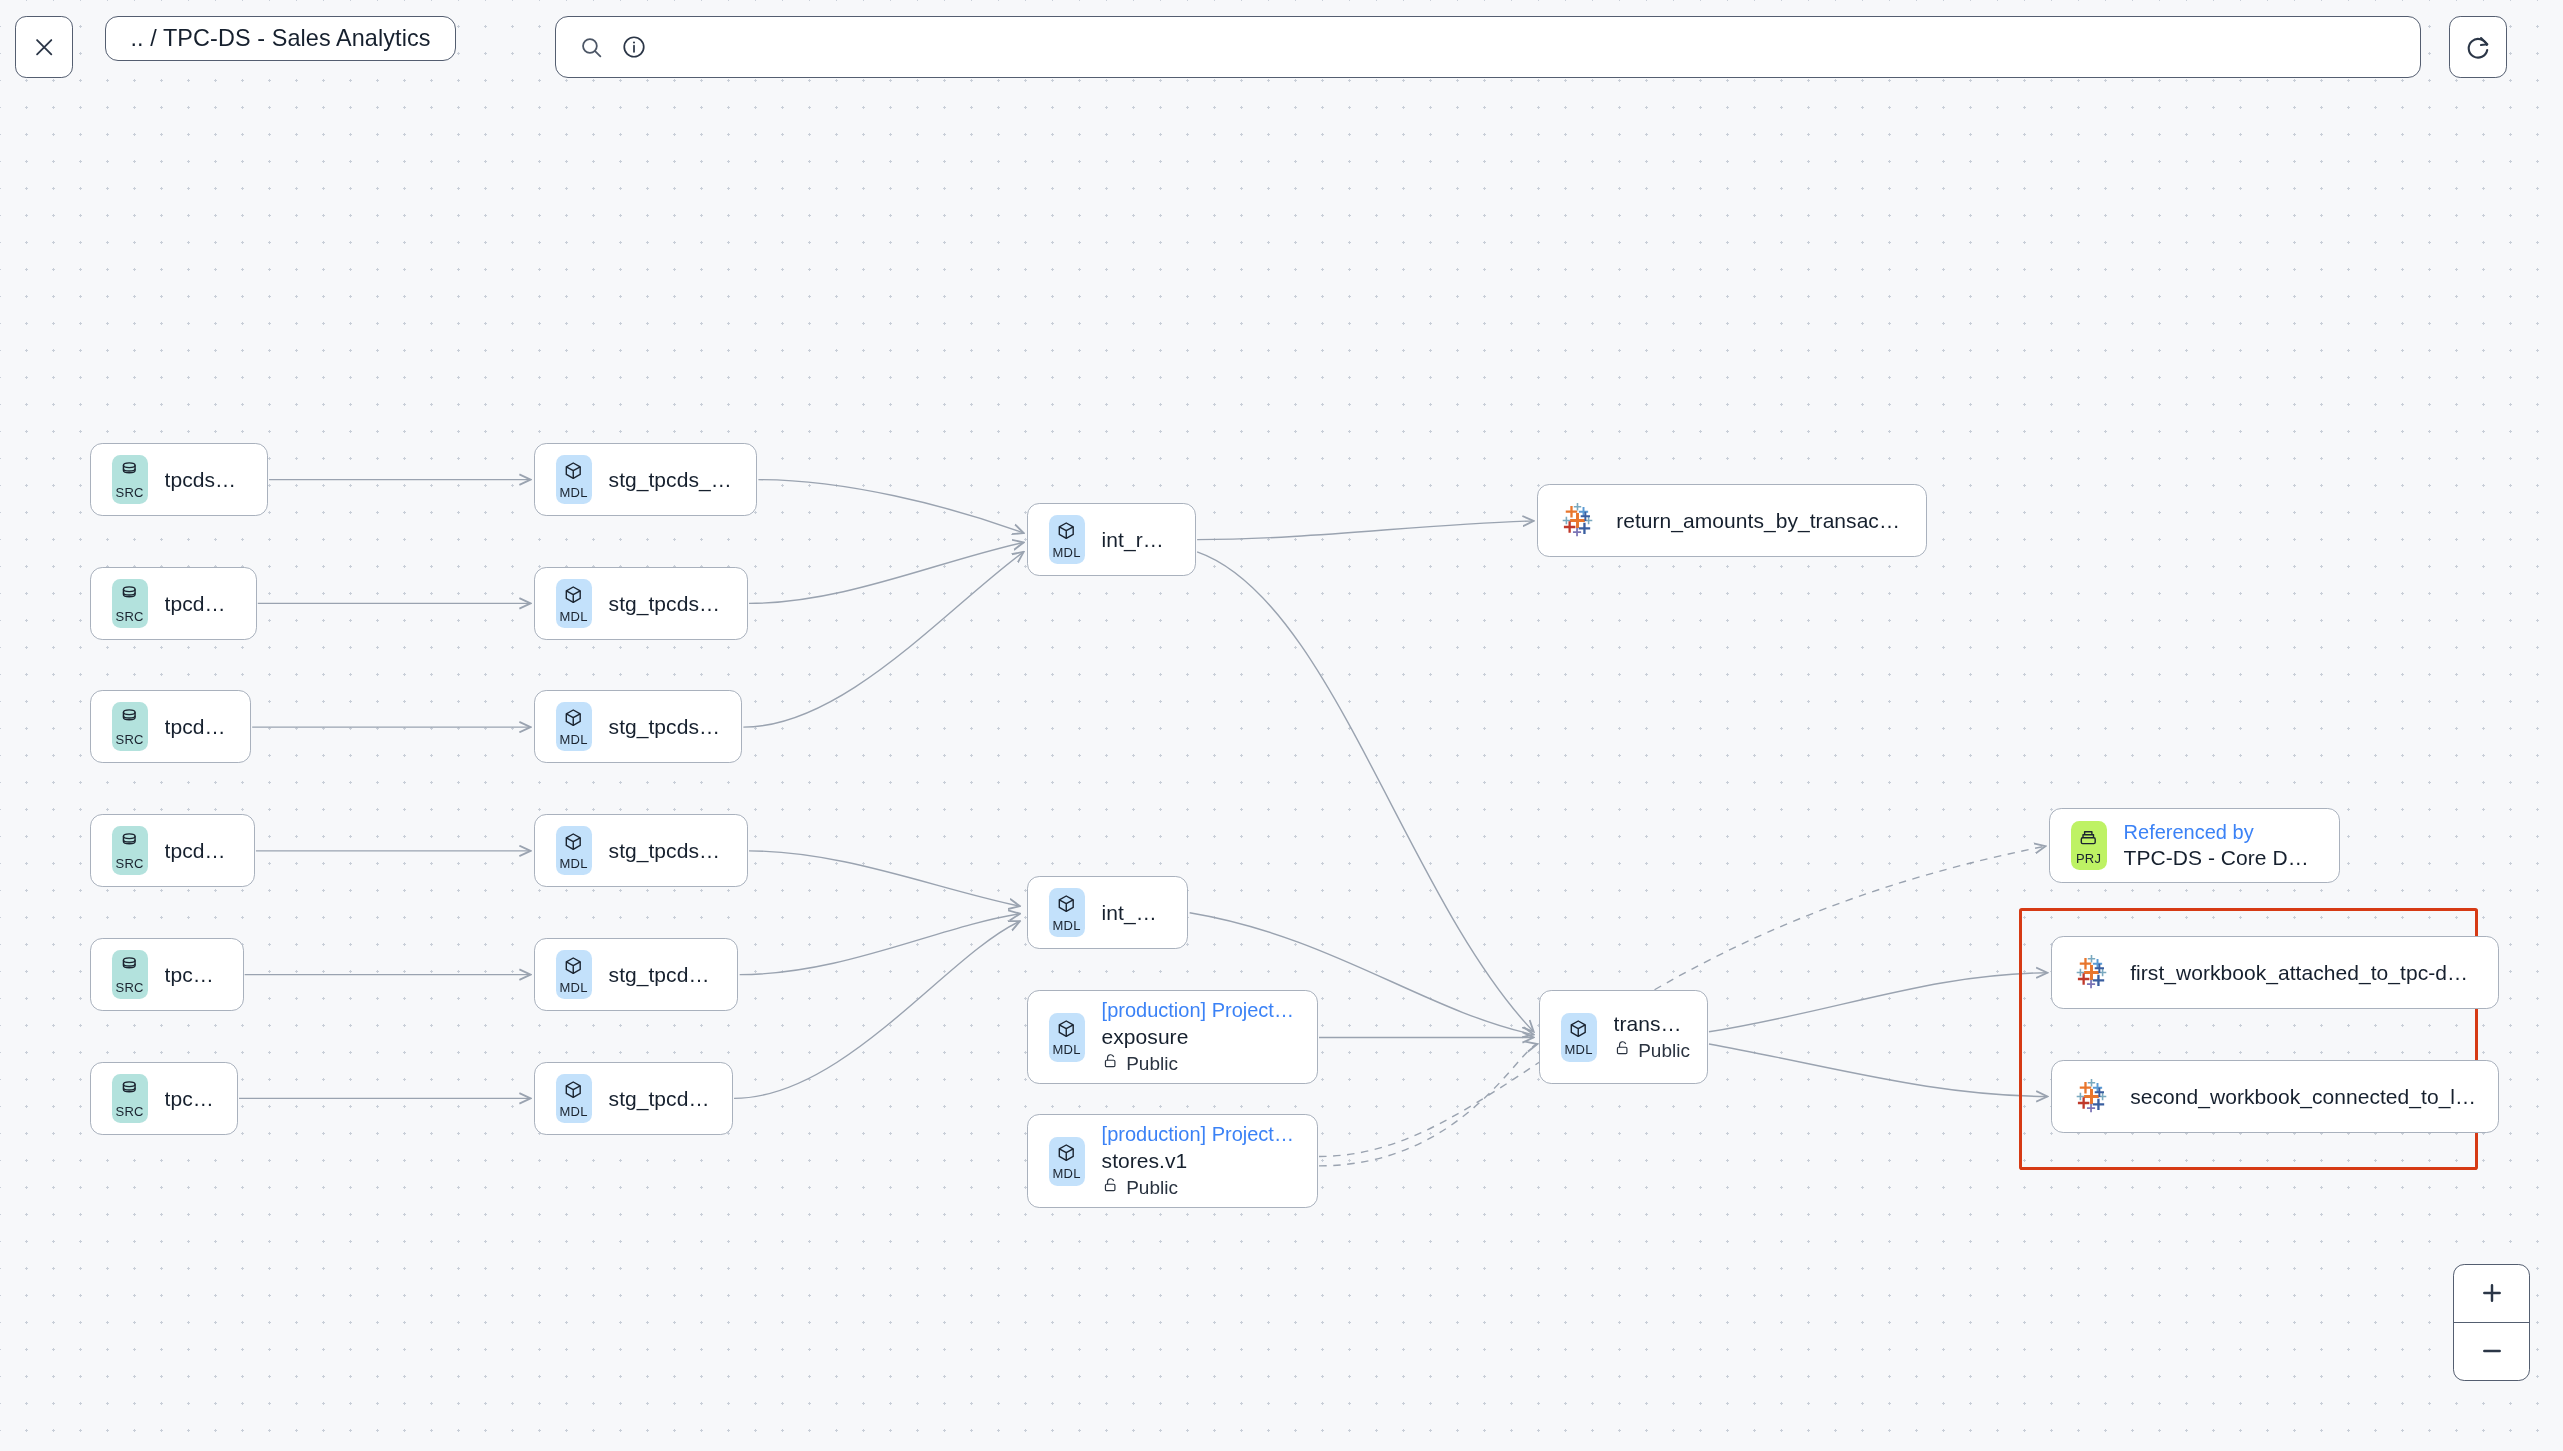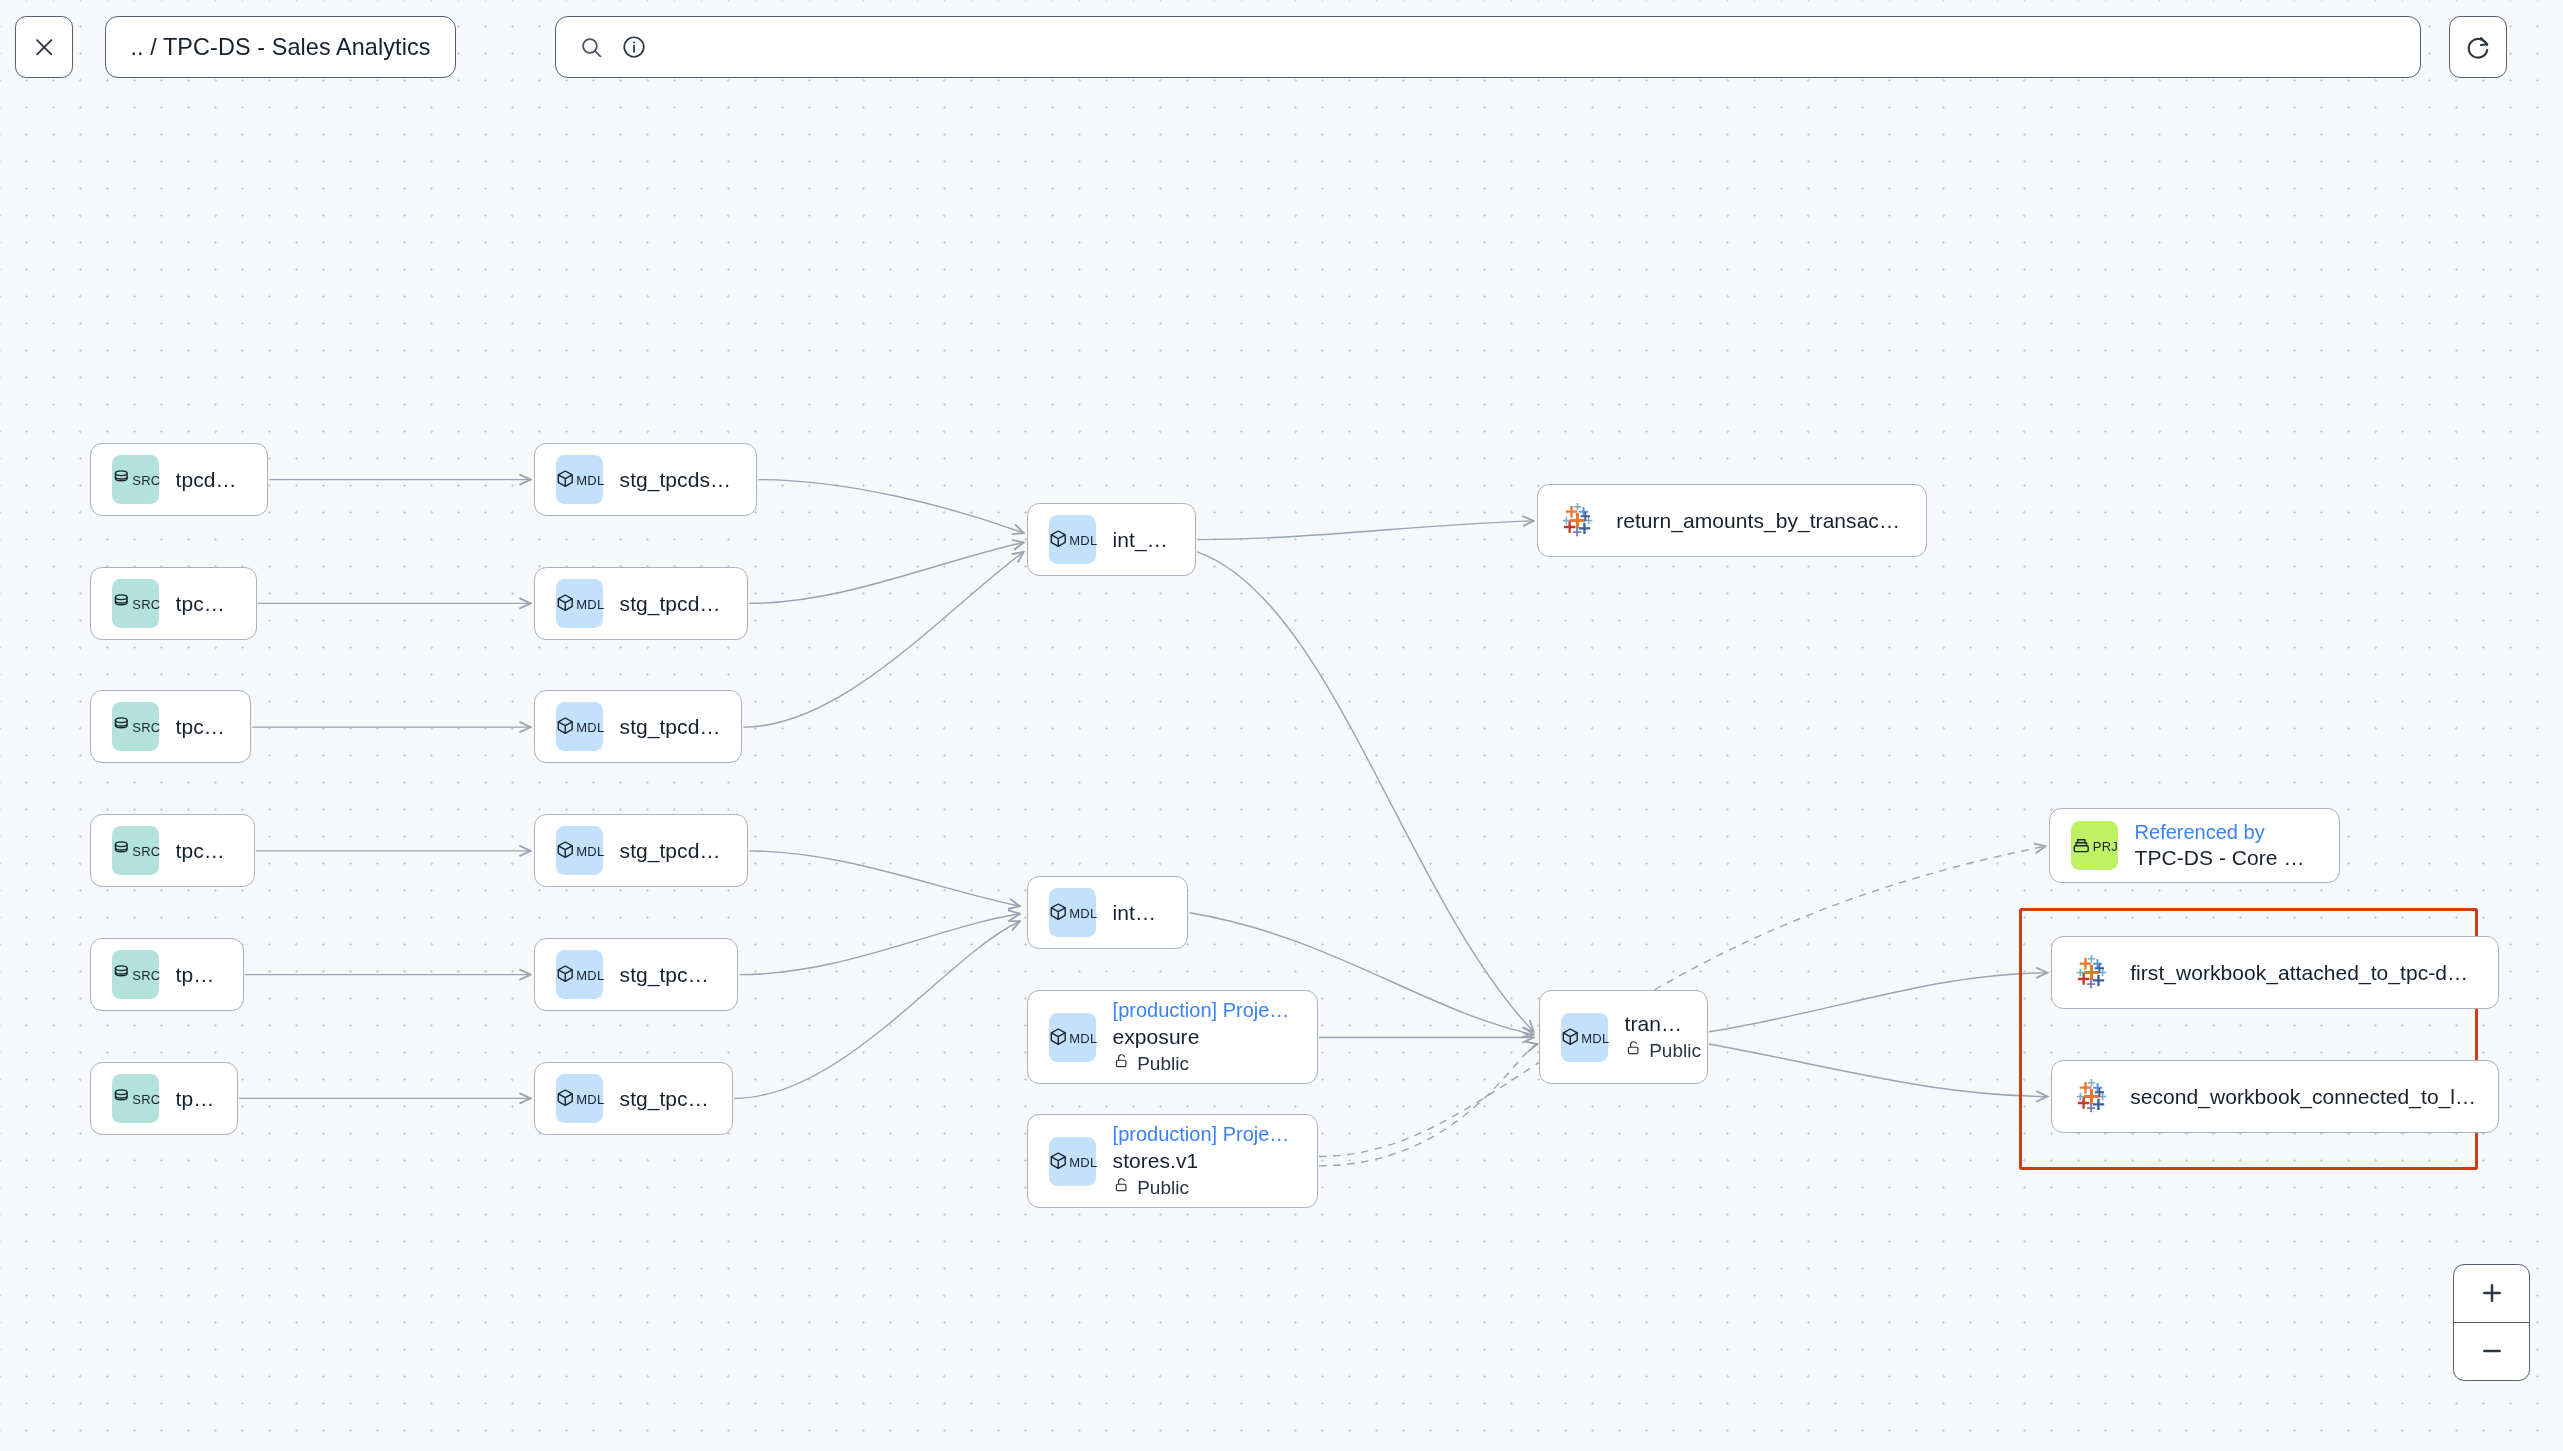--- a/index.html
+++ b/index.html
@@ -25,21 +25,21 @@
   }
   .tb-btn {
     position: absolute;
     background: #ffffff;
     border: 1.5px solid #545e70;
     border-radius: 11.2px;
     display: flex; align-items: center; justify-content: center;
   }
   #close-btn { left: 15px; top: 16px; width: 58px; height: 62px; }
   #breadcrumb {
-    left: 105px; top: 16px; height: 62px; padding: 0 24.4px;
+    left: 105px; top: 16px; height: 45px; padding: 0 24.4px;
     border-radius: 13px;
   }
   #breadcrumb span {
     font-size: 23.4px; color: #16202e; letter-spacing: 0.1px; white-space: nowrap;
   }
   #searchbar {
     position: absolute; left: 555px; top: 16px; width: 1866px; height: 62px;
     background: #fff; border: 1.5px solid #545e70; border-radius: 13px;
     display: flex; align-items: center; padding: 0 22.5px;
   }
@@ -58,23 +58,23 @@
     position: absolute;
     background: #ffffff;
     border: 1.3px solid #a9b1bd;
     border-radius: 12.2px;
     display: flex; align-items: center;
     padding: 0 20.6px;
     z-index: 5;
   }
   .node .badge {
     flex: 0 0 auto;
-    width: 47px; height: 49px;
+    width: 36px; height: 49px;
     border-radius: 8.4px;
-    display: flex; flex-direction: row;
+    display: flex; flex-direction: column;
     align-items: center; justify-content: center;
     margin-right: 17px;
   }
   .badge.src { background: #b3e2dd; }
   .badge.mdl { background: #c3e1fb; }
   .badge.prj { background: #bef264; }
   .badge .b-label {
     font-size: 13px; font-weight: 500; color: #1b2430;
     line-height: 1; margin-top: 2.8px; letter-spacing: 0.2px;
   }

